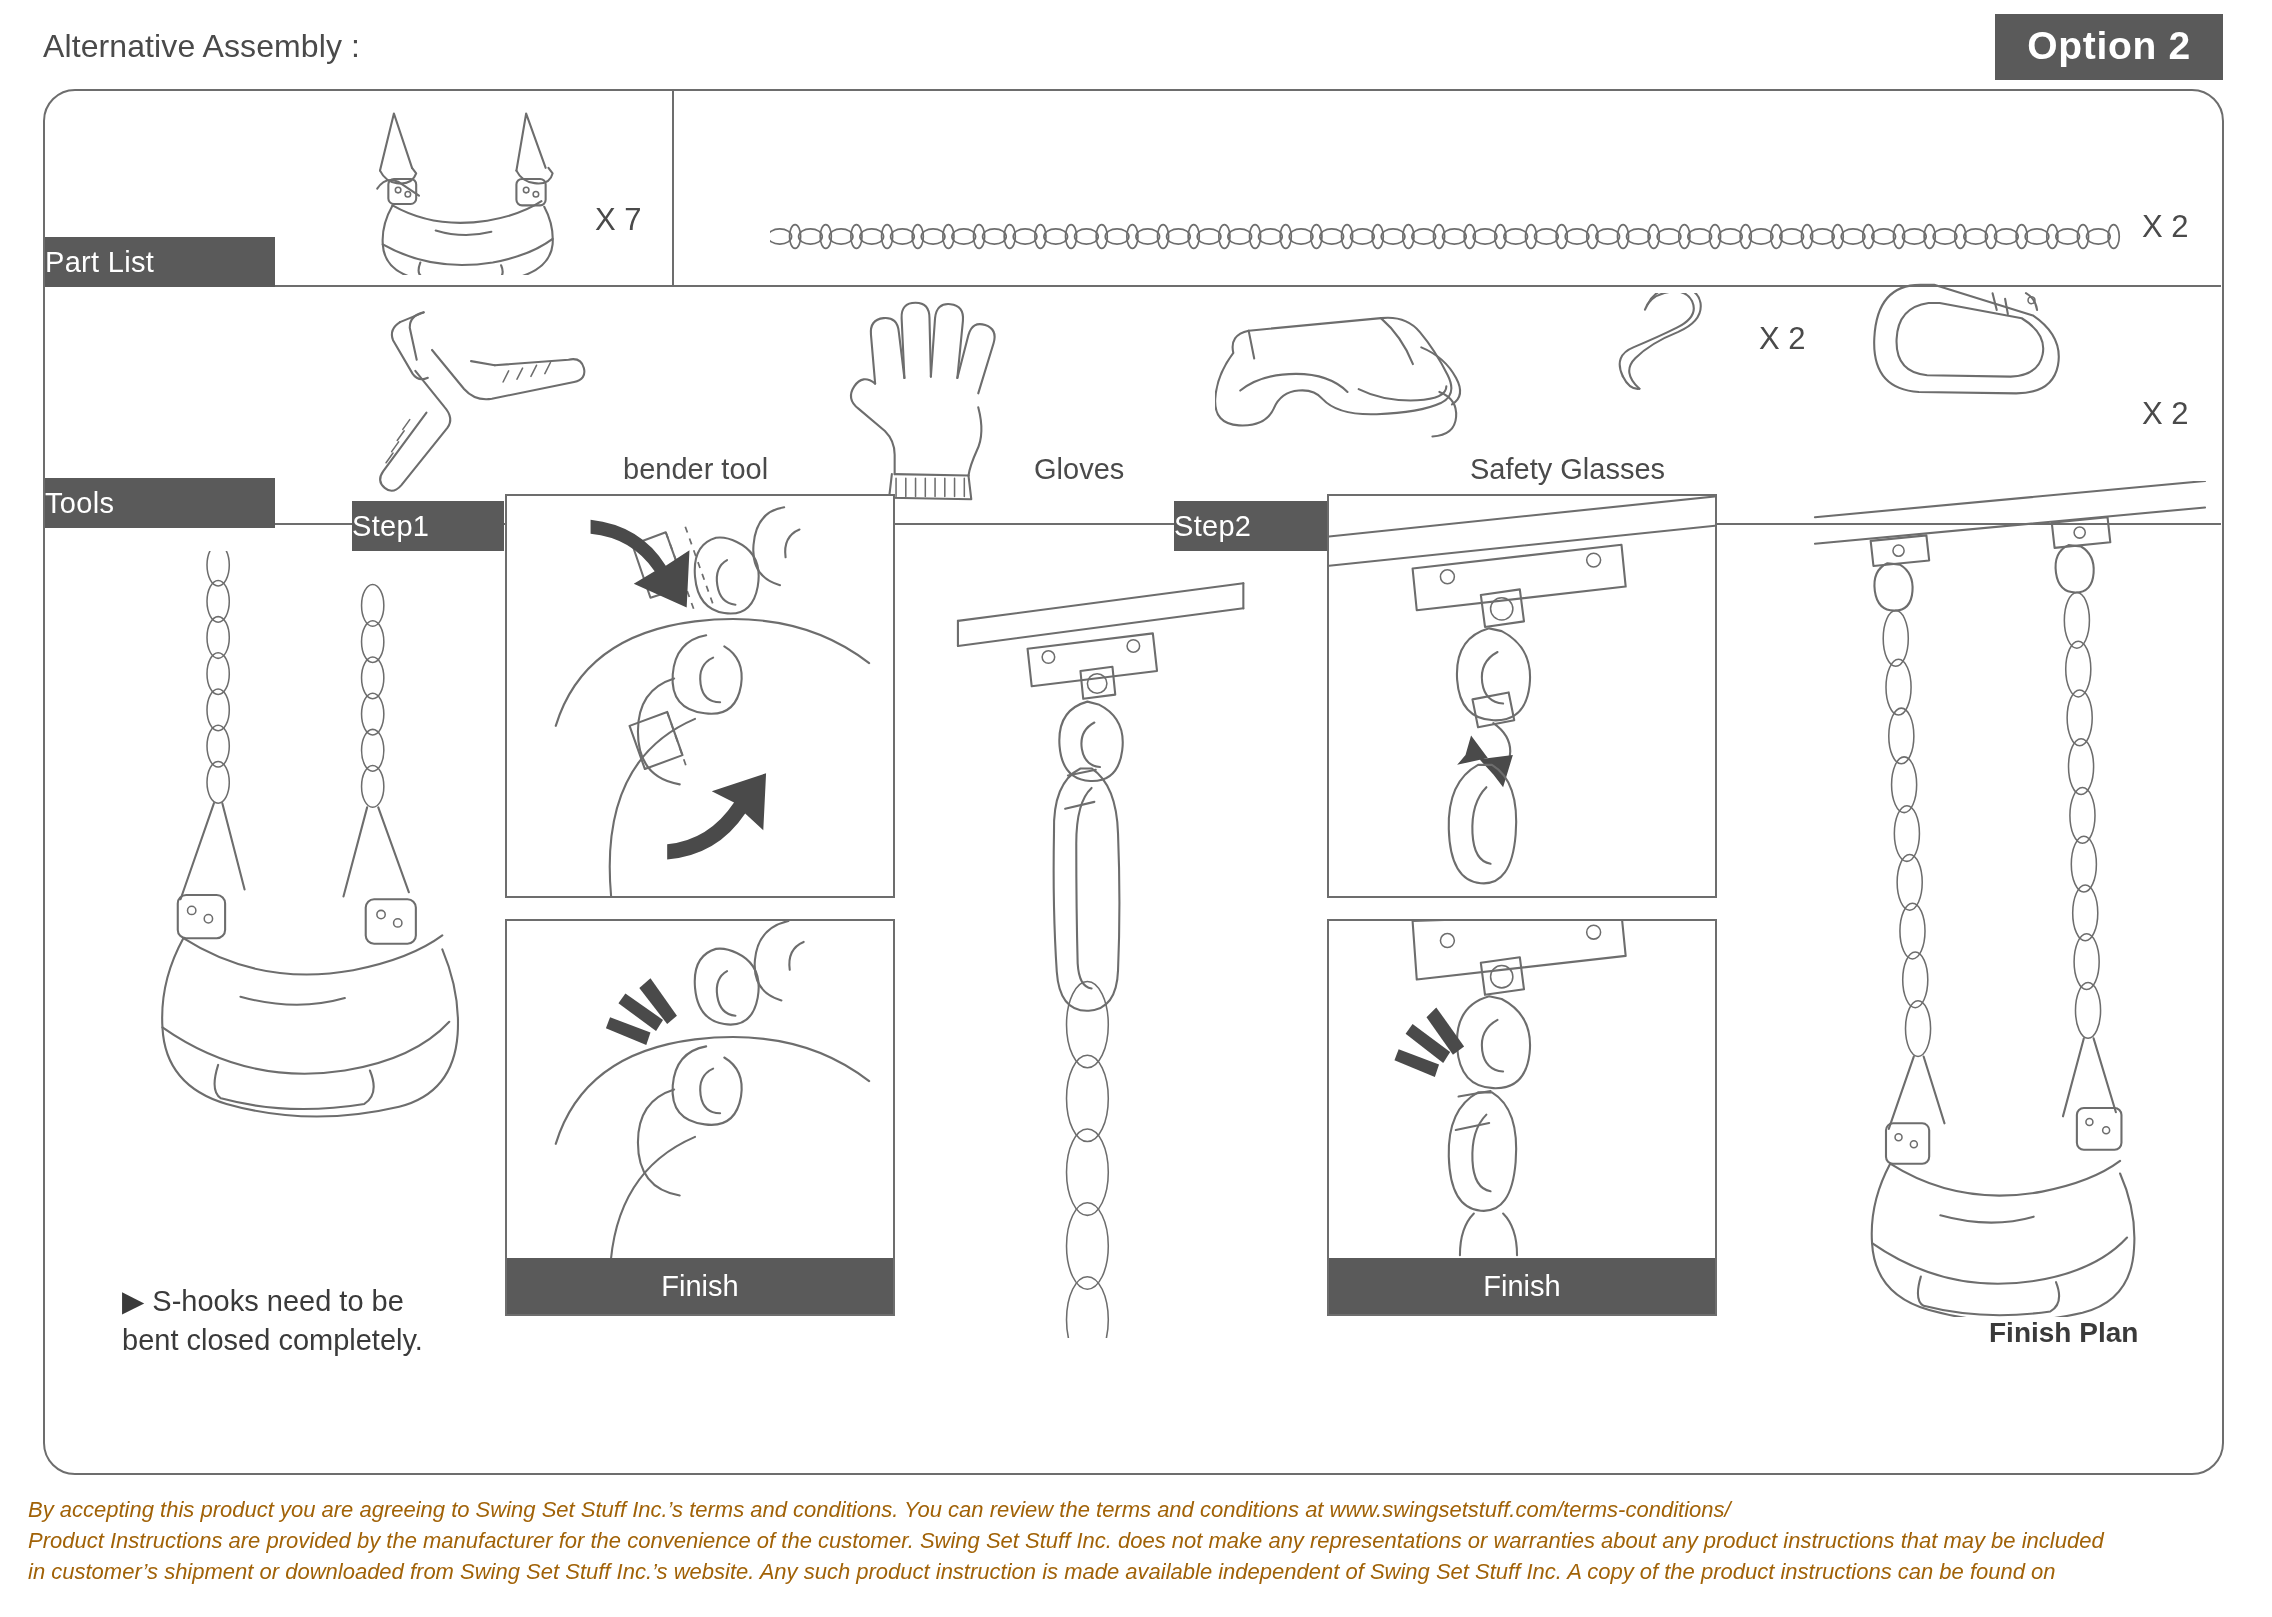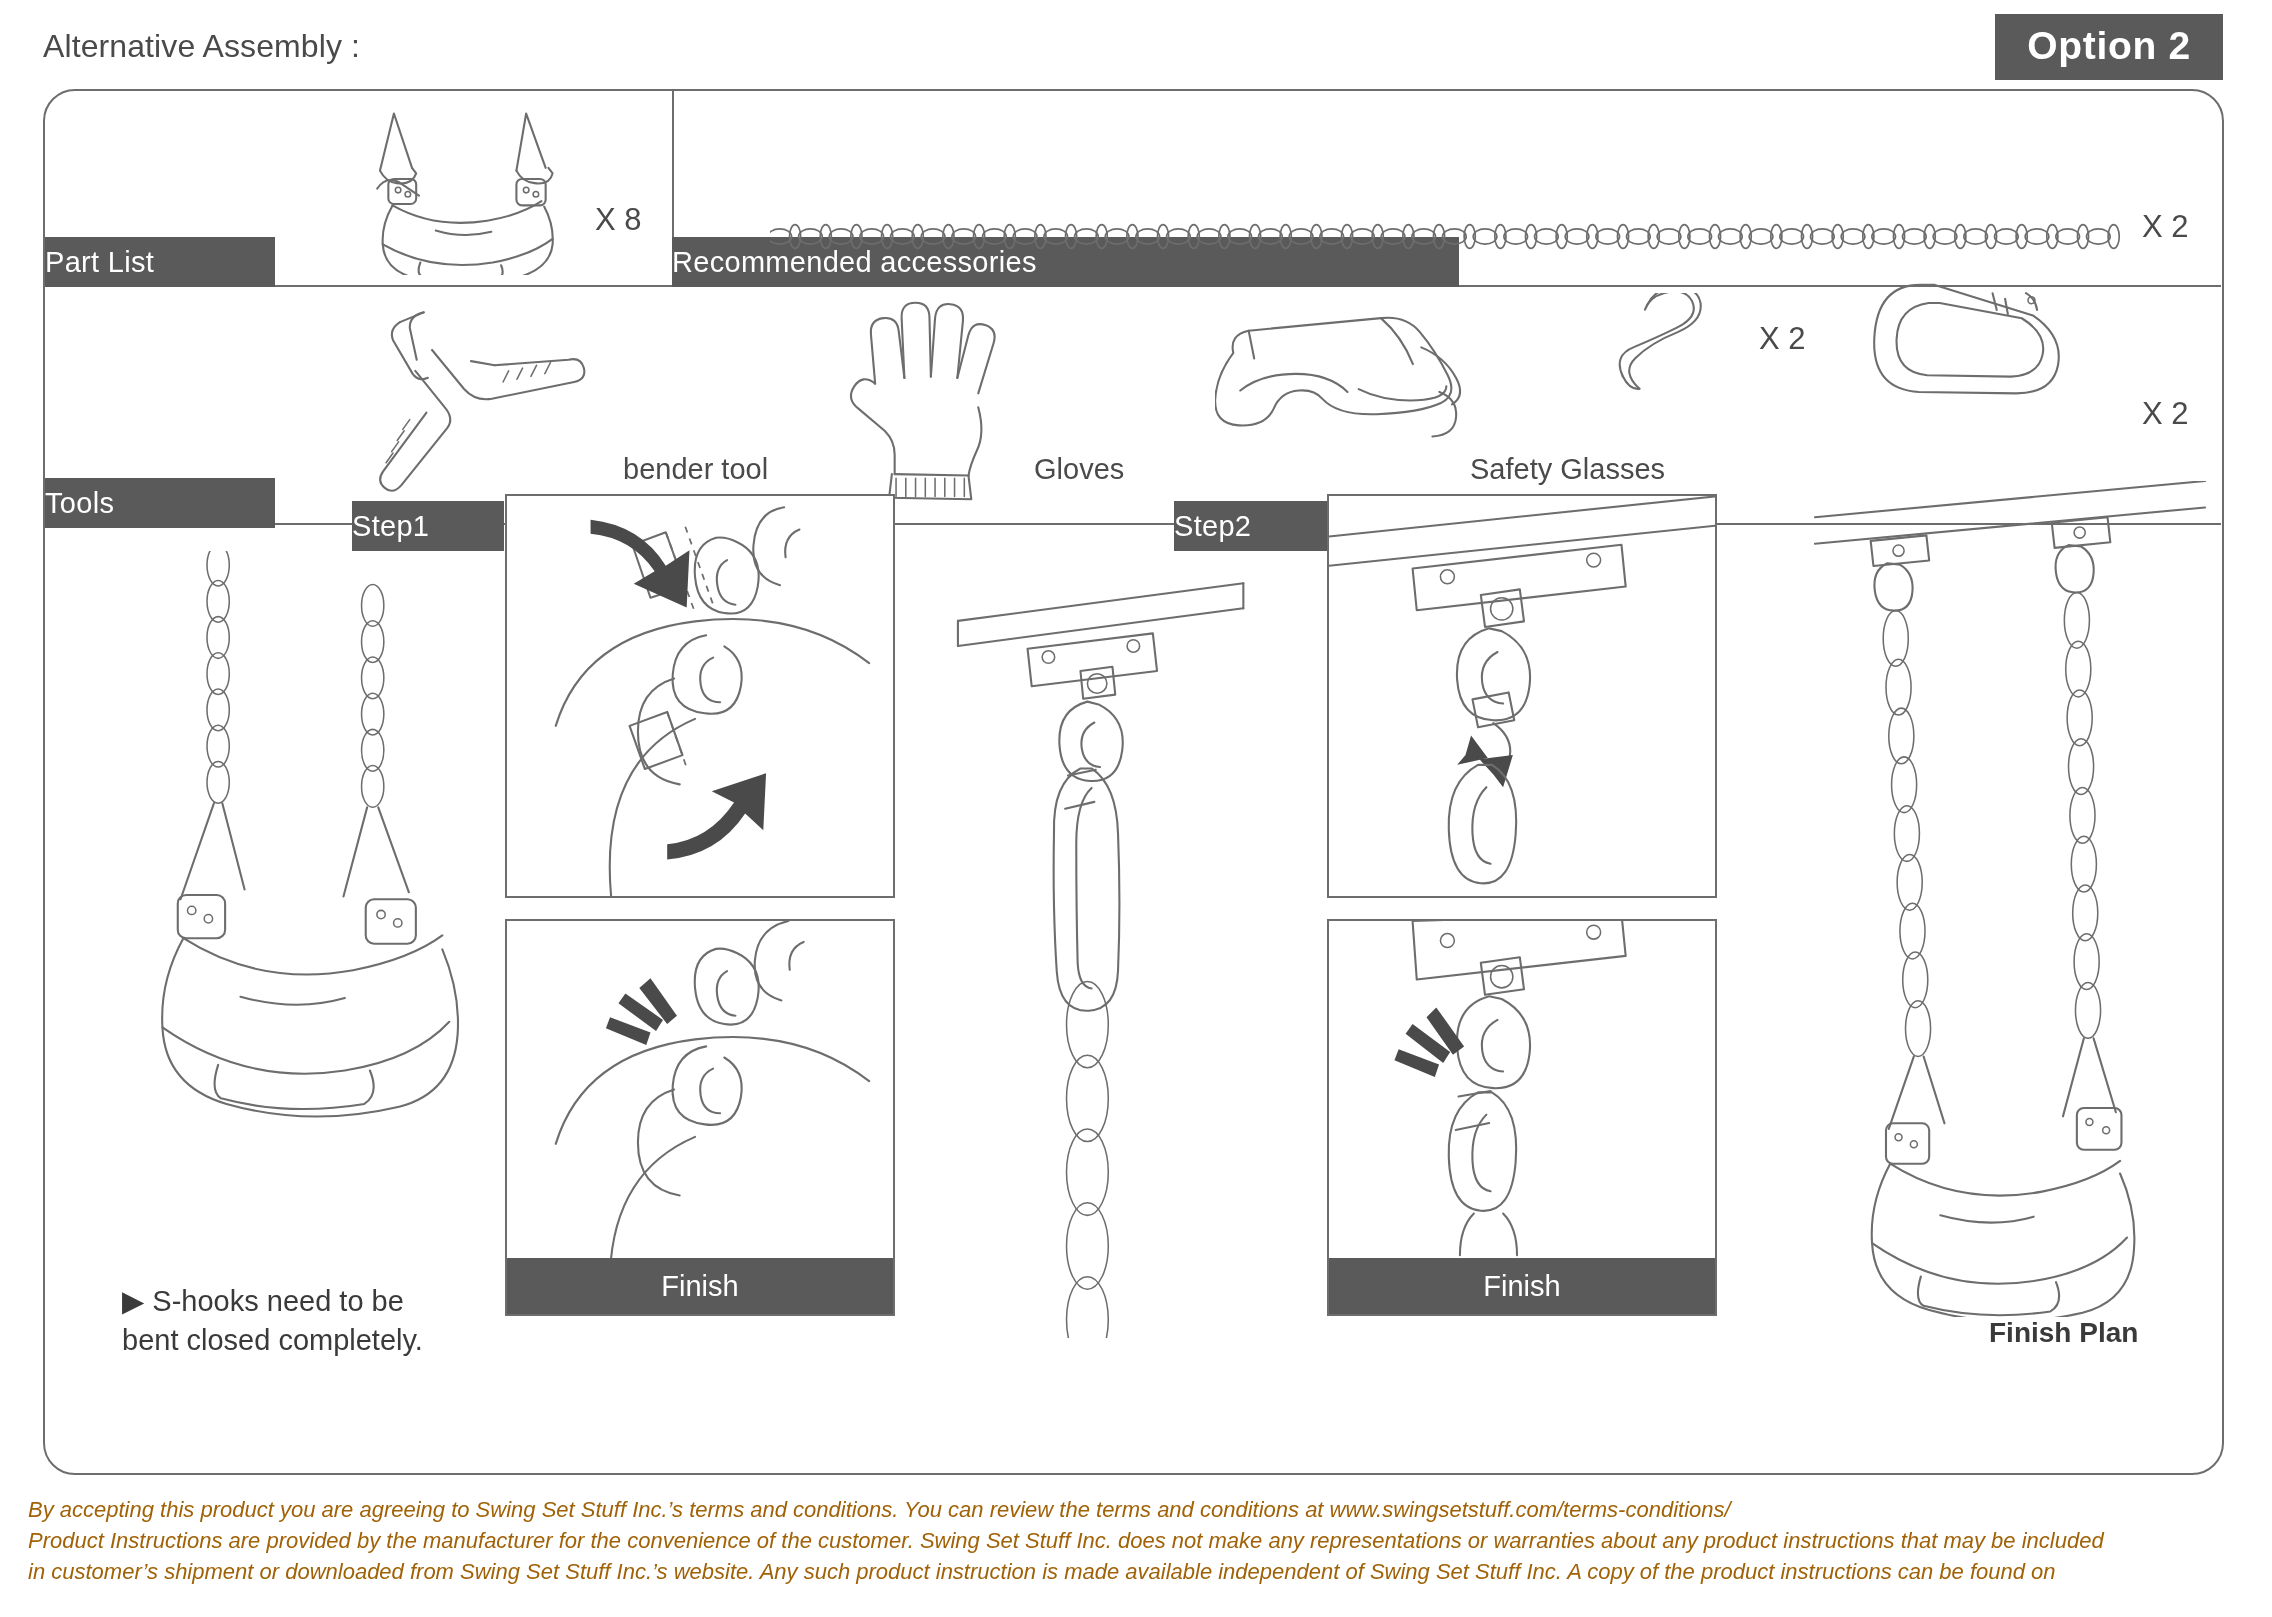--- a/index.html
+++ b/index.html
@@ -175,25 +175,22 @@
         <rect class="ln" x="236" y="112" width="42" height="38" rx="8"></rect>
         <circle class="ln2" cx="250" cy="128" r="4"></circle>
         <circle class="ln2" cx="264" cy="134" r="4"></circle>
         <path class="ln" d="M58 150 q-16 28 -14 56 q2 36 44 48 q64 16 140 2 q56 -12 60 -50 q2 -28 -12 -54"></path>
         <path class="ln" d="M58 150 q60 34 136 22 q48 -8 78 -28"></path>
         <path class="ln" d="M44 206 q70 40 158 26 q54 -10 86 -34"></path>
         <path class="ln" d="M120 186 q40 12 80 2"></path>
         <path class="ln" d="M98 232 q-6 16 2 20 q50 12 110 4 q10 -6 4 -20"></path>
       </svg>
     </div>
-    <div class="qty" style="left:550px; top:111px;">X 8</div>
-
-    <div class="tab" style="left:627px; top:146px; width:787px; height:50px;">
-      <span>Recommended accessories</span>
-    </div>
+    <div class="qty" style="left:550px; top:111px;">X 7</div>
+
 
     <div style="position:absolute; left:725px; top:121px; width:1359px; height:49px;">
       <svg viewBox="0 0 1950 70" width="1359" height="49">
         <g>
 
           <g id="chainrow">
           </g>
         </g>
         <g class="ln2">
           

